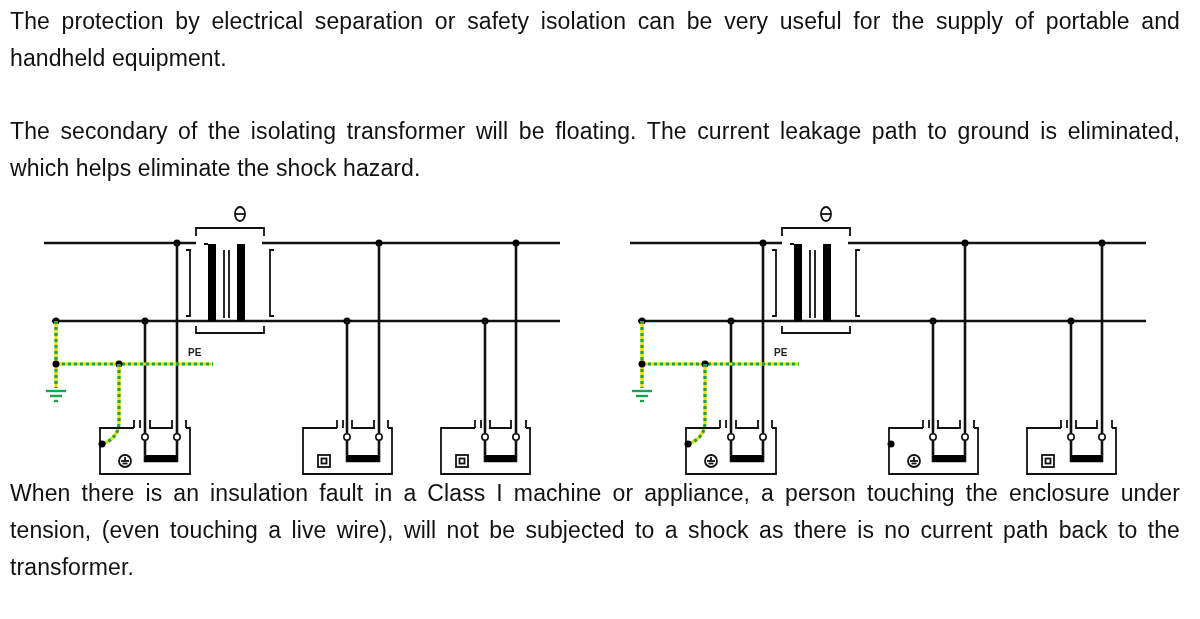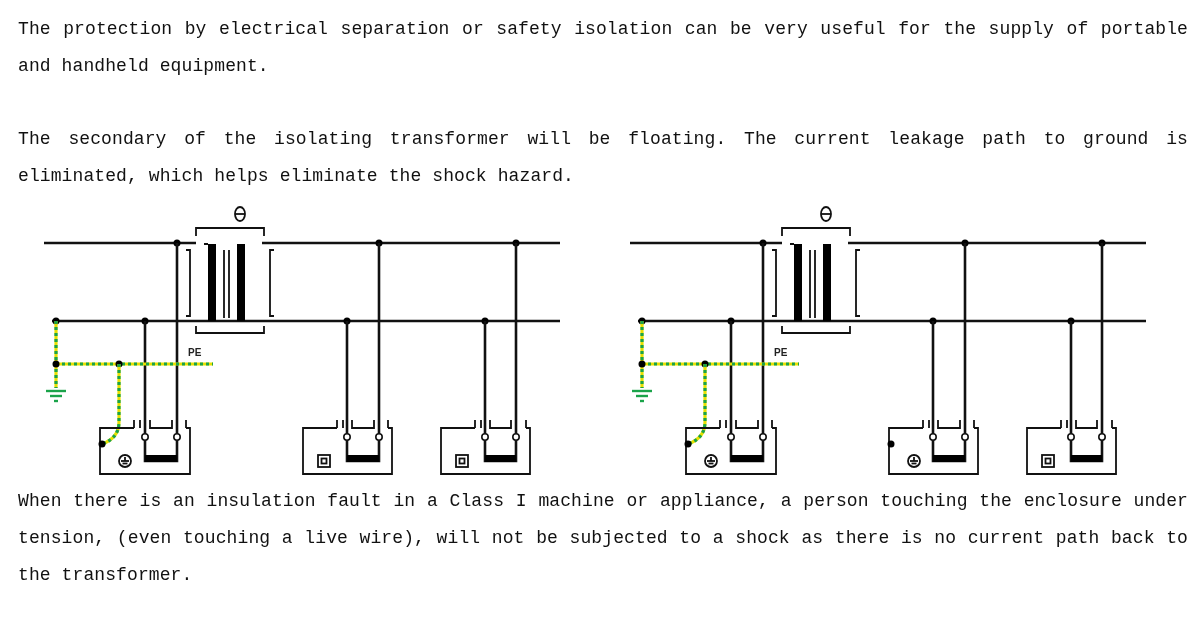--- a/index.html
+++ b/index.html
@@ -1,19 +1,19 @@
 <!DOCTYPE html>
 <html><head>
   <meta charset="utf-8">
   <style>
     html, body { margin: 0; padding: 0; background: #ffffff; }
     body { width: 1200px; height: 619px; position: relative; overflow: hidden;
            font-family: "Liberation Sans", "DejaVu Sans", sans-serif; color: #111; }
-    .para { position: absolute; left: 10px; width: 1170px; font-size: 18px;
-            line-height: 37px; text-align: justify; margin: 8px; letter-spacing: 0.1px; font-family: Liberation Mono, monospace; }
+    .para { position: absolute; left: 10px; width: 1170px; font-size: 23px;
+            line-height: 37px; text-align: justify; margin: 0; letter-spacing: 0.1px; }
     .p1 { top: 3px; }
     .p2 { top: 113px; }
     .p3 { top: 475px; }
     svg#diagram { position: absolute; left: 0; top: 195px; }
     .wire { stroke: #111; stroke-width: 2.6; fill: none; }
     .thin { stroke: #111; stroke-width: 1.8; fill: none; }
     .core { fill: #000; }
     .node { fill: #000; }
     .term { fill: #fff; stroke: #111; stroke-width: 1.6; }
     .pe-y { stroke: #e8e000; stroke-width: 3.2; fill: none; }

